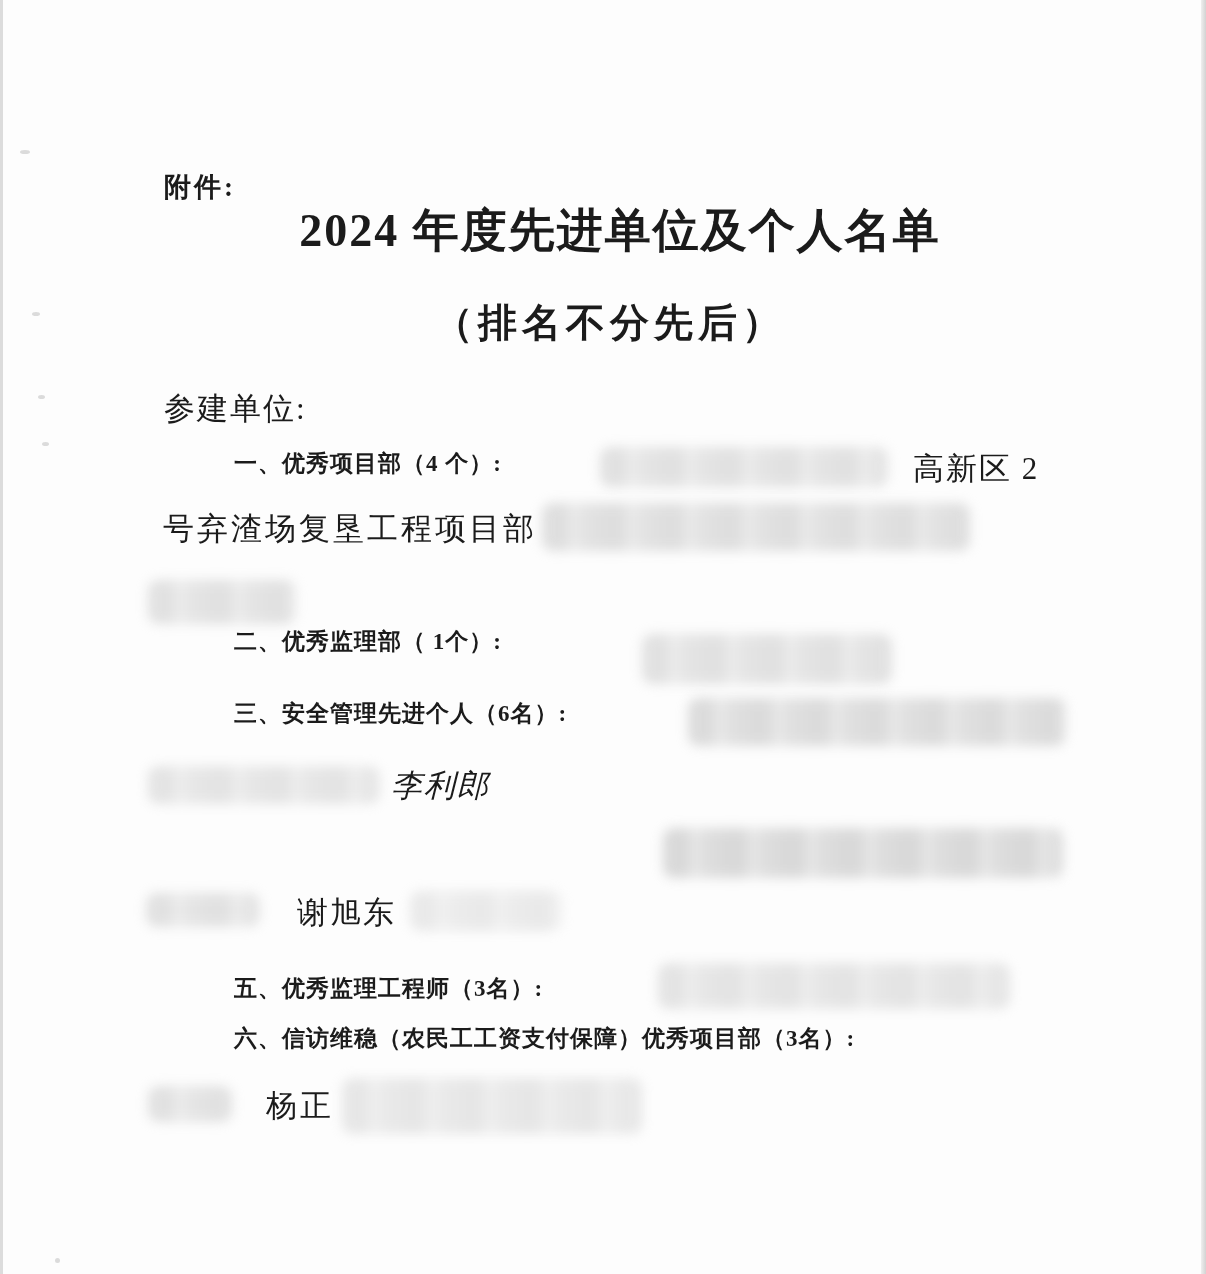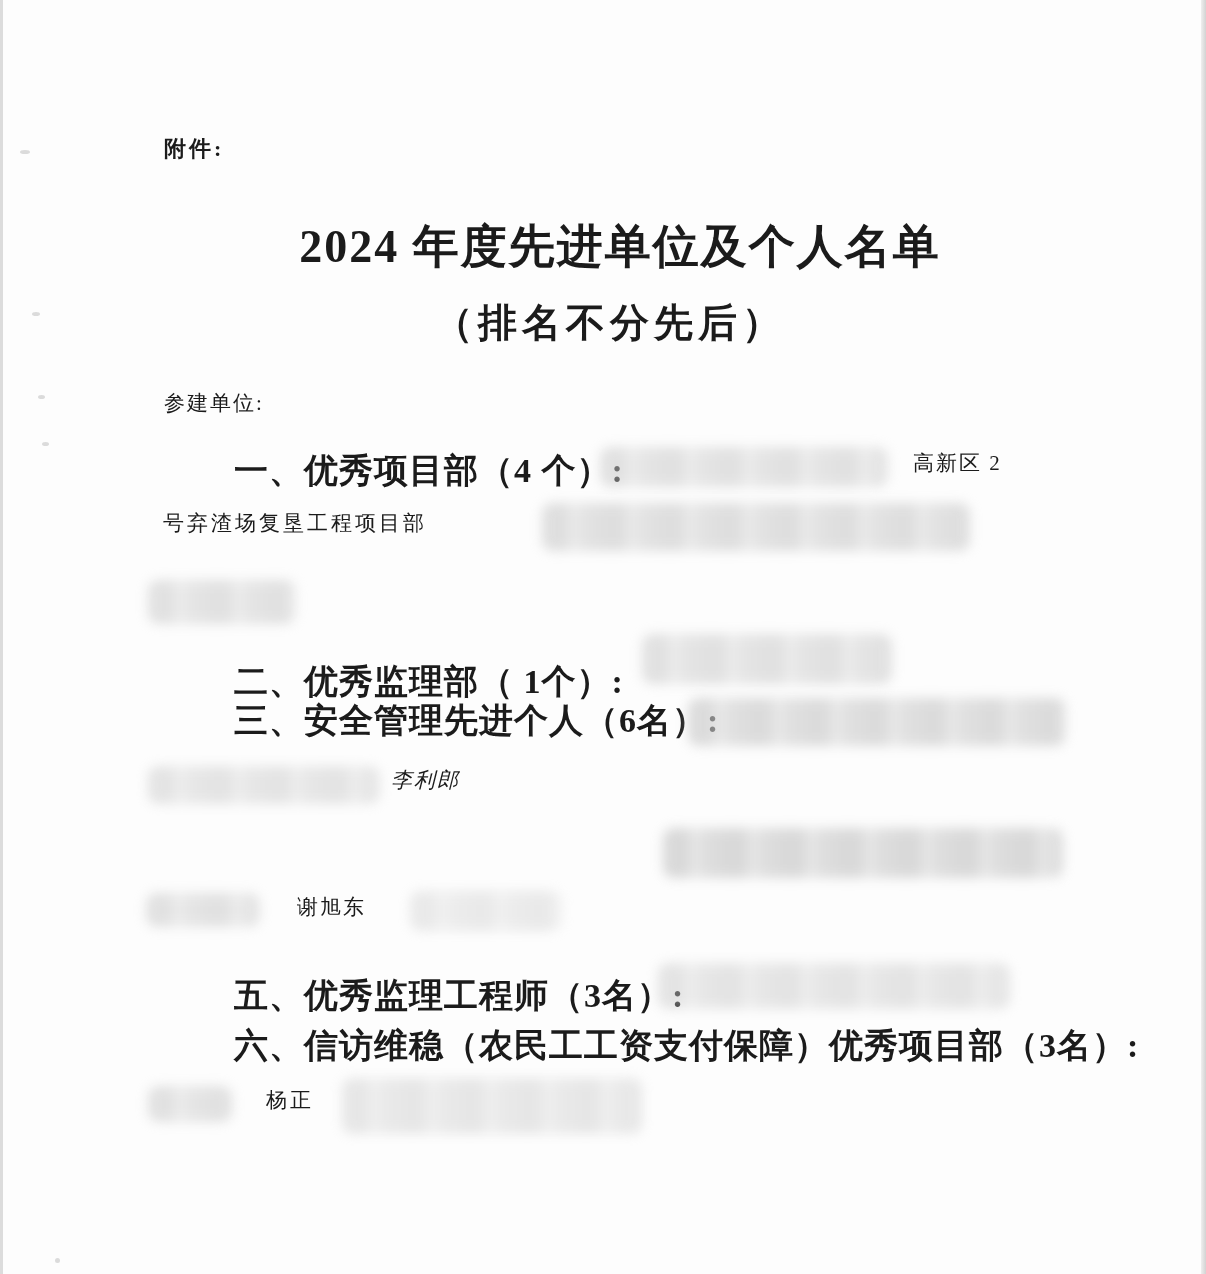--- a/index.html
+++ b/index.html
@@ -5,26 +5,26 @@
   html,body{margin:0;padding:0;background:#ffffff;}
   #page{
     position:relative;
     width:1206px;height:1274px;
     background:#fdfdfd;
     overflow:hidden;
     font-family:"Liberation Serif","DejaVu Serif",serif;
     color:#1b1b1b;
   }
   .txt{position:absolute;white-space:nowrap;line-height:1.15;}
-  .body-txt{font-size:21px;}
-  .heading{font-size:34px;font-weight:600;letter-spacing:1px;}
-  .attach{font-size:22px;font-weight:700;letter-spacing:3px;}
+  .body-txt{font-size:31px;}
+  .heading{font-size:23px;font-weight:600;letter-spacing:1px;}
+  .attach{font-size:27px;font-weight:700;letter-spacing:3px;margin-top:36px;}
   .title{
     position:absolute;left:140px;width:960px;text-align:center;
-    font-size:46px;font-weight:700;letter-spacing:2px;margin-top:16px;
+    font-size:46px;font-weight:700;letter-spacing:2px;
   }
   .subtitle{
     position:absolute;left:130px;width:960px;text-align:center;
     font-size:39px;font-weight:700;letter-spacing:5px;
   }
   
   .redact{
     position:absolute;
     background:repeating-linear-gradient(90deg,#c6c6c6 0 26px,#d9d9d9 26px 40px,#cccccc 40px 58px);
     border-radius:10px;
@@ -58,21 +58,21 @@
 
   <div class="txt heading" style="left:234px;top:451px;">一、优秀项目部（4 个）:</div>
   <div class="redact" style="left:600px;top:447px;width:288px;height:40px;opacity:.5;"></div>
   <div class="txt body-txt" style="left:913px;top:451px;letter-spacing:2px;">高新区 2</div>
 
   <div class="txt body-txt" style="left:163px;top:511px;letter-spacing:3px;">号弃渣场复垦工程项目部</div>
   <div class="redact" style="left:542px;top:503px;width:428px;height:48px;opacity:.55;"></div>
 
   <div class="redact" style="left:148px;top:580px;width:148px;height:44px;opacity:.5;"></div>
 
-  <div class="txt heading" style="left:234px;top:662px;">二、优秀监理部（ 1个）:</div>
+  <div class="txt heading" style="left:234px;top:629px;">二、优秀监理部（ 1个）:</div>
   <div class="redact" style="left:642px;top:634px;width:250px;height:50px;opacity:.5;"></div>
 
   <div class="txt heading" style="left:234px;top:701px;">三、安全管理先进个人（6名）:</div>
   <div class="redact" style="left:688px;top:698px;width:378px;height:48px;opacity:.6;"></div>
 
   <div class="redact" style="left:148px;top:766px;width:232px;height:38px;opacity:.45;"></div>
   <div class="txt body-txt" style="left:391px;top:768px;letter-spacing:2px;font-style:italic;">李利郎</div>
 
   <div class="redact" style="left:663px;top:828px;width:400px;height:50px;opacity:.65;"></div>
 

